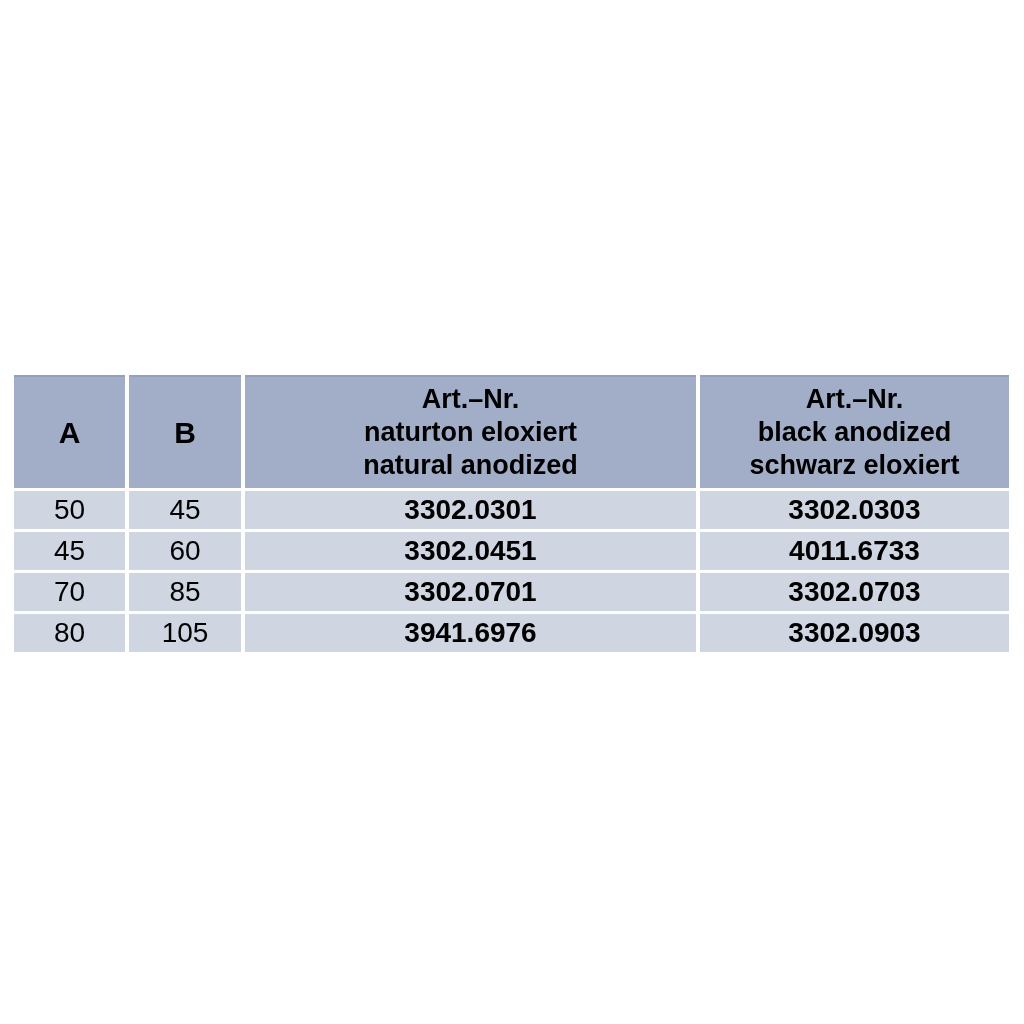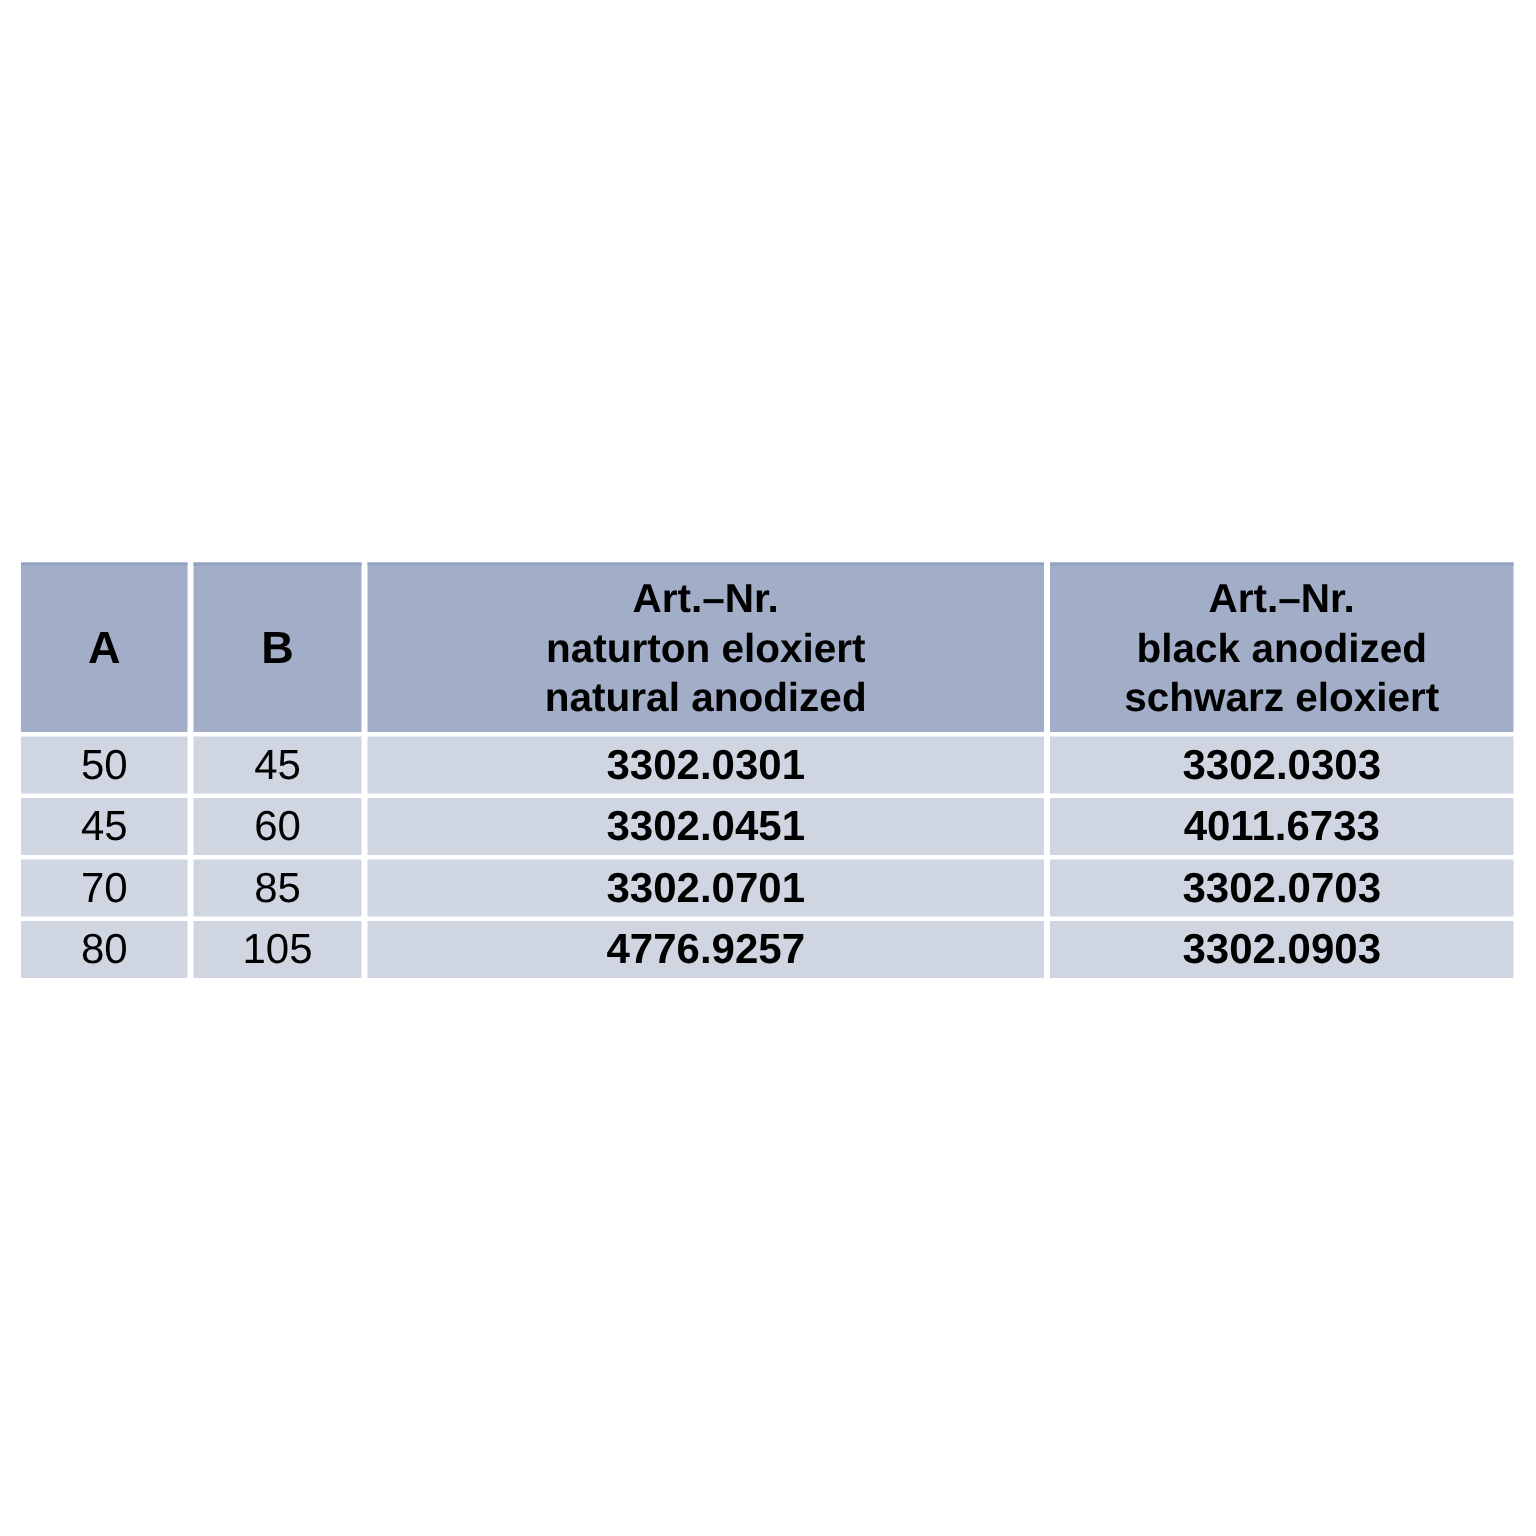--- a/index.html
+++ b/index.html
@@ -96,17 +96,17 @@
     <div class="cell data artnr">3302.0451</div>
     <div class="cell data artnr">4011.6733</div>
 
     <div class="cell data">70</div>
     <div class="cell data">85</div>
     <div class="cell data artnr">3302.0701</div>
     <div class="cell data artnr">3302.0703</div>
 
     <div class="cell data">80</div>
     <div class="cell data">105</div>
-    <div class="cell data artnr">4776.9257</div>
+    <div class="cell data artnr">3941.6976</div>
     <div class="cell data artnr">3302.0903</div>
 
   </div>
 </div>
 
 </body></html>

